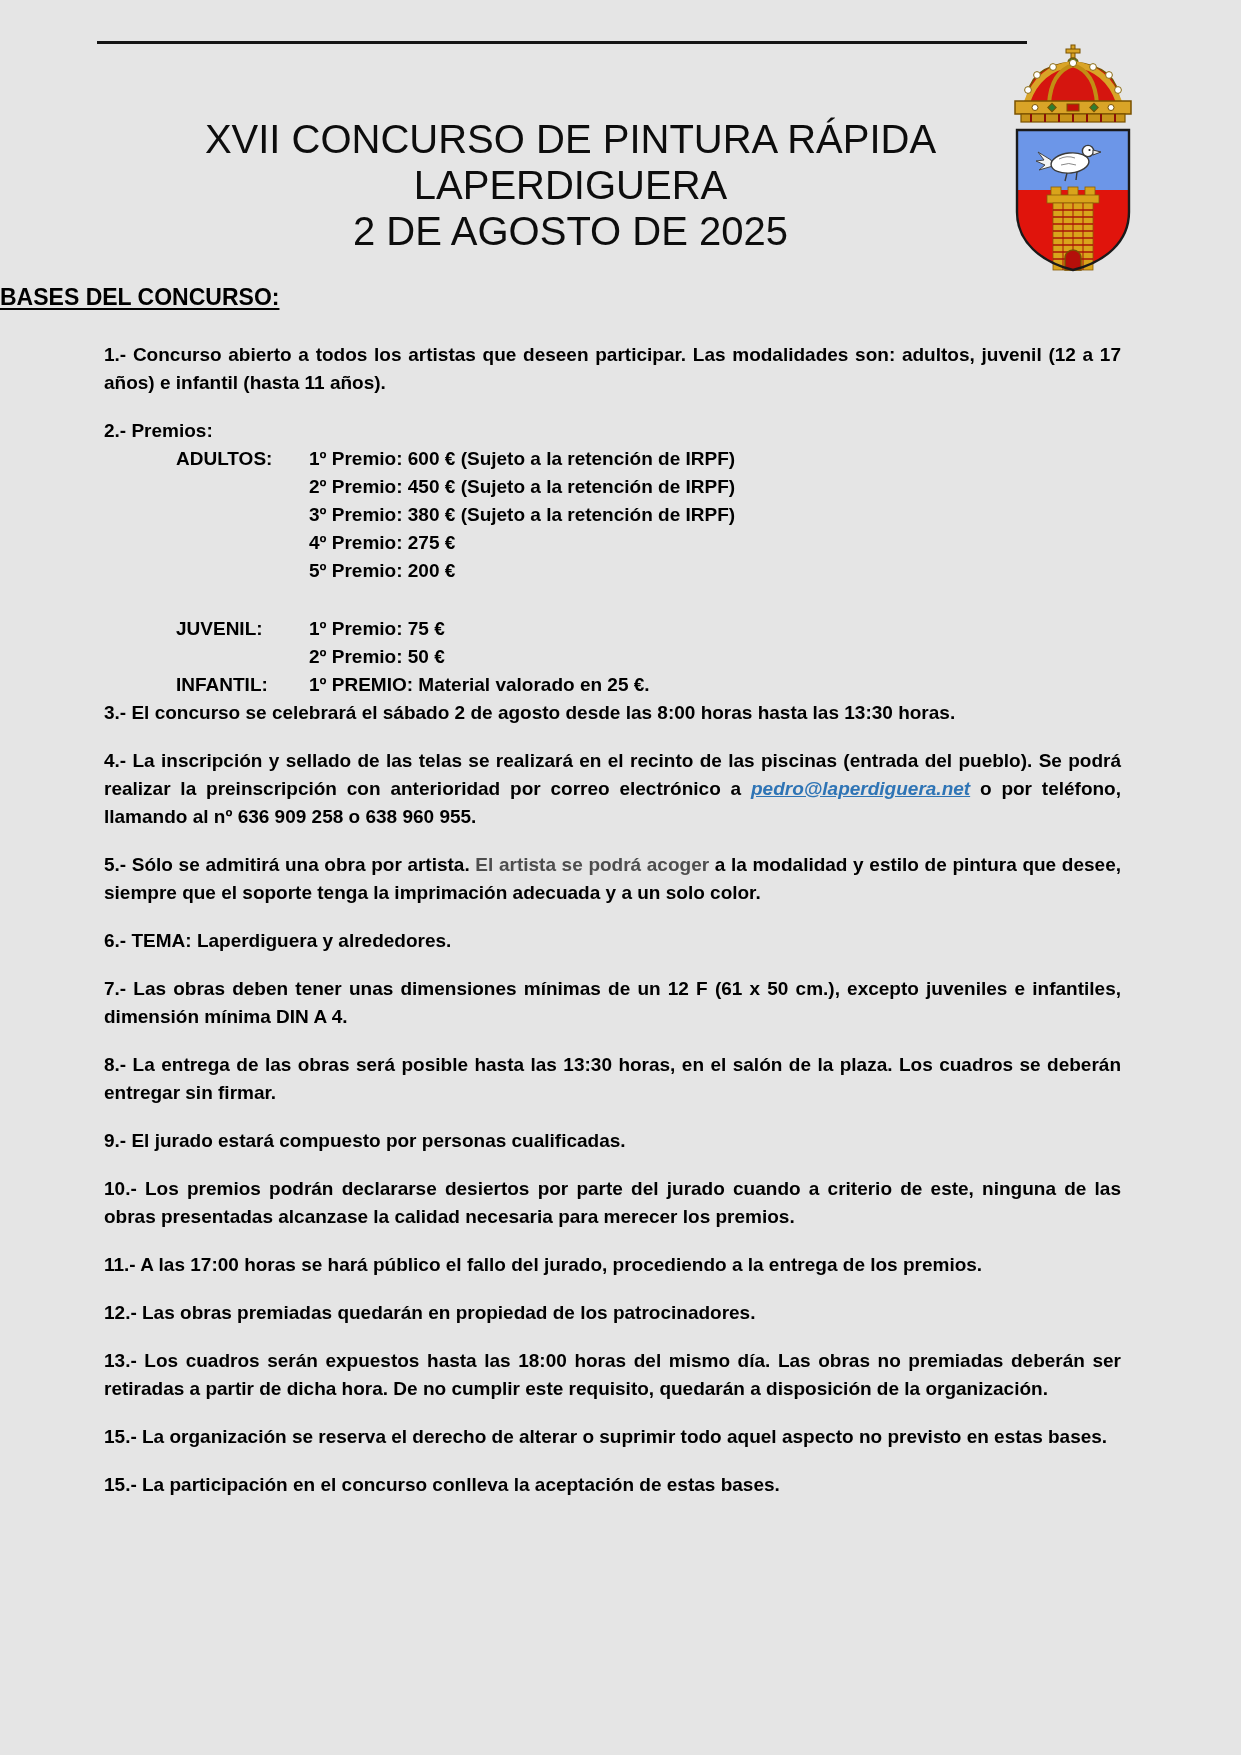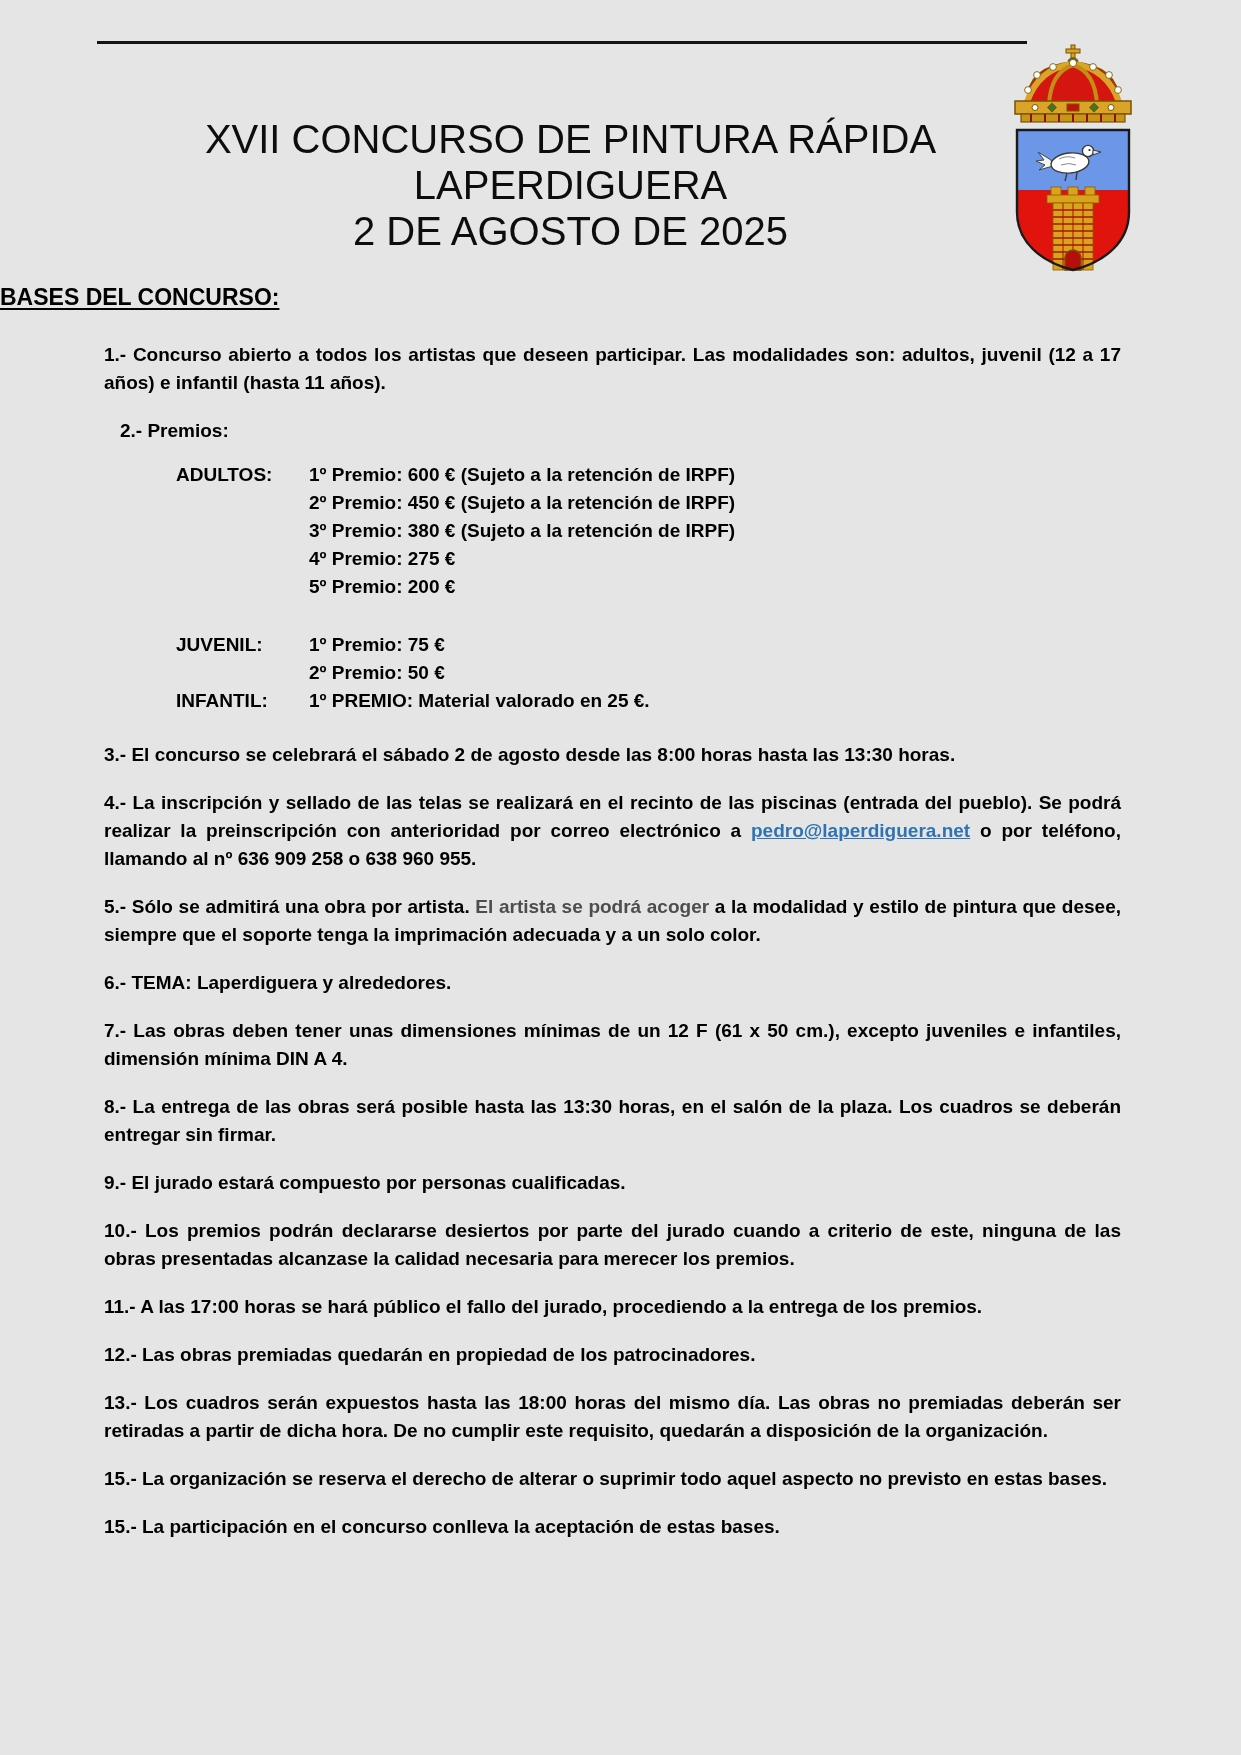--- a/index.html
+++ b/index.html
@@ -43,30 +43,30 @@
   .section-heading .u { text-decoration: underline; text-underline-offset: 3px; }
 
   .content {
     margin: 30px 104px 0 104px;
     font-size: 19px;
     font-weight: 700;
     line-height: 28px;
     text-align: justify;
   }
   .rule { margin: 0 16px 20px 0; }
-  .rule-intro { margin: 16px; }
+  .rule-intro { margin: 0; }
 
-  .prizes { margin-bottom: 26px; }
+  .prizes { }
   .prize-row { display: flex; text-align: left; }
   .prize-label { flex: none; width: 133px; margin-left: 72px; }
   .prize-lines { flex: 1; }
   .prize-line { line-height: 28px; }
   .prize-gap { height: 30px; }
 
-  .email-link { color: #2E74B5; text-decoration: underline; font-weight: 700; cursor: pointer; }
+  .email-link { color: #2E74B5; text-decoration: underline; font-weight: 700; cursor: pointer; font-style: italic; }
   .faded { color: #4d4d4d; }
 </style>
 </head>
 <body>
 
 <div class="page">
 
   <div class="artifact-line"></div>
 
   <div class="crest">

